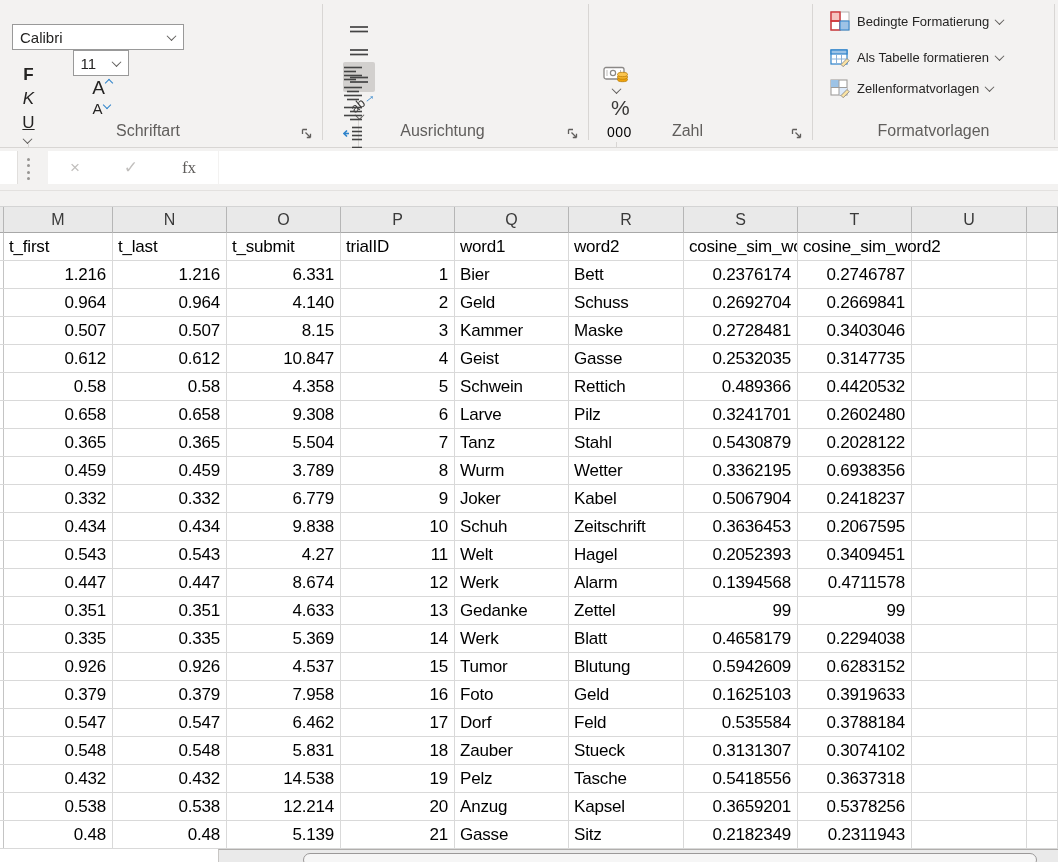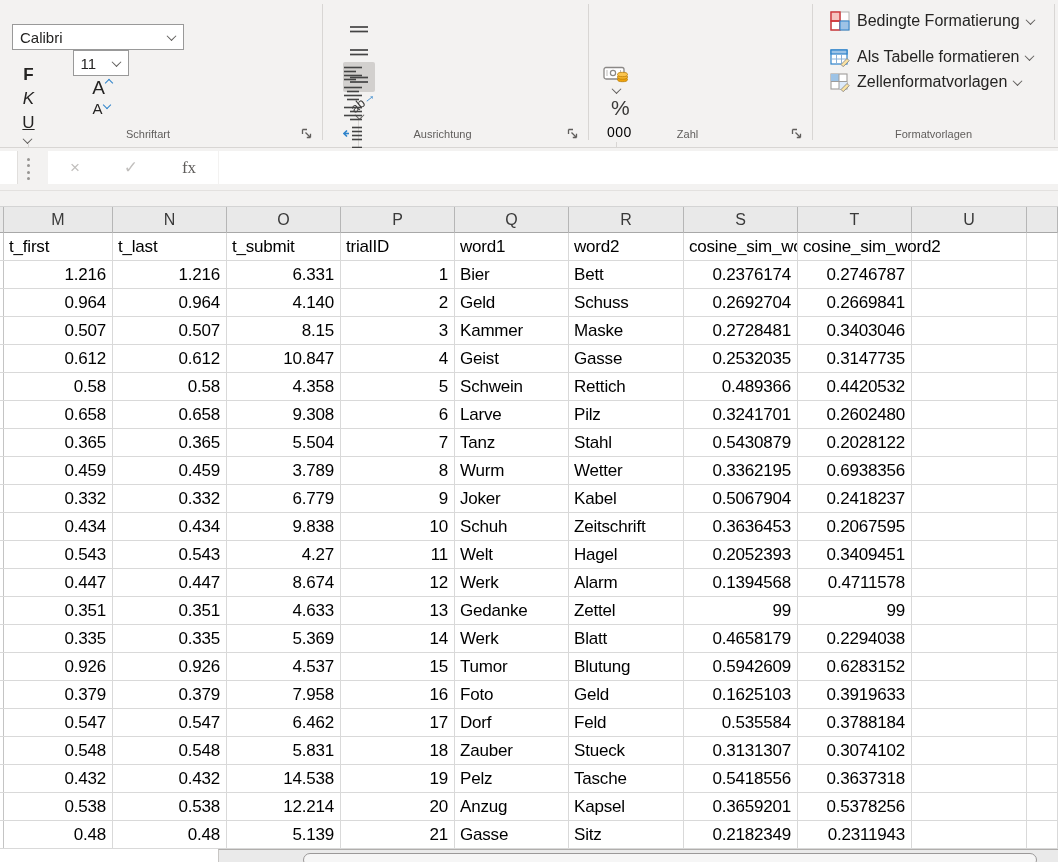--- a/index.html
+++ b/index.html
@@ -2,21 +2,21 @@
 <html><head>
 <meta charset="utf-8">
 <style>
   html,body{margin:0;padding:0;background:#fff;}
   #app{position:relative;width:1058px;height:862px;overflow:hidden;background:#fff;
        font-family:"Liberation Sans",sans-serif;-webkit-font-smoothing:antialiased;}
   
   .ribbon{position:absolute;left:0;top:0;width:1058px;height:147px;background:#f3f2f1;border-bottom:1px solid #d8d6d4;}
   .gsep{position:absolute;top:4px;height:136px;width:1px;background:#d8d6d4;}
   .rgroup{position:absolute;top:0;height:147px;}
-  .glabel{position:absolute;bottom:7px;left:0;right:26px;text-align:center;font-size:11px;color:#605e5c;}
+  .glabel{position:absolute;bottom:7px;left:0;right:26px;text-align:center;font-size:16px;color:#605e5c;}
   .glabel.full{right:0;}
   .launcher{position:absolute;bottom:7px;right:9px;width:12px;height:12px;}
   .rrow{position:absolute;display:flex;align-items:center;flex-direction:column;}
   .combo{display:flex;align-items:center;background:#fff;border:1px solid #999;height:26px;box-sizing:border-box;
          font-size:15px;color:#252423;padding-left:7px;}
   .chev{width:6px;height:6px;border-right:1.4px solid #5f5d5b;border-bottom:1.4px solid #5f5d5b;
         transform:rotate(45deg) translate(-1px,-1px);display:inline-block;flex:0 0 auto;}
   .combo .chev{margin-left:auto;margin-right:8px;}
   .ibtn{display:flex;align-items:center;justify-content:center;background:none;border:none;padding:2px 4px;
         font-family:"Liberation Sans",sans-serif;color:#252423;cursor:default;}
@@ -26,21 +26,21 @@
   .caret-b{width:5px;height:5px;border-right:1.6px solid #2e83cb;border-bottom:1.6px solid #2e83cb;display:inline-block;}
   .up{transform:rotate(-135deg);margin:-10px 0 0 1px;}
   .dn{transform:rotate(45deg);margin:-8px 0 0 1px;}
   .fk{font-size:17px;}
   .vdiv{width:1px;height:34px;background:#d8d6d4;margin:0 5px;}
   .colorbar{position:absolute;left:2px;bottom:2px;width:17px;height:4px;}
   .stack{position:relative;width:21px;height:22px;}
   .mini2{font-size:10px;line-height:10px;color:#3b3a39;text-align:left;}
   .mini2 .bluearr{color:#2e83cb;}
   .stylebtn{position:absolute;left:13px;display:flex;align-items:center;gap:7px;height:30px;}
-  .stylebtn .lbl{font-size:16px;color:#252423;white-space:nowrap;}
+  .stylebtn .lbl{font-size:13px;color:#252423;white-space:nowrap;}
   
   .fbar{position:absolute;left:0;top:148px;width:1058px;height:58px;background:#f3f2f1;}
   .fline{position:absolute;left:0;top:42px;width:1058px;height:1px;background:#e3e1df;}
   .nbfrag{position:absolute;left:0;top:3px;width:17px;height:33px;background:#fff;border-right:1px solid #e1dfdd;}
   .fdots{position:absolute;left:26px;top:10px;width:4px;height:22px;display:flex;flex-direction:column;justify-content:space-between;align-items:center;}
   .fdots i{width:3px;height:3px;border-radius:50%;background:#979593;}
   .fbtns{position:absolute;left:48px;top:3px;width:170px;height:33px;background:#fff;display:flex;align-items:center;justify-content:space-around;}
   .fx-cancel,.fx-enter{font-size:17px;color:#c1bfbd;}
   .fx-fn{font-family:"Liberation Serif",serif;font-size:17px;color:#5f5d5b;}
   .finput{position:absolute;left:219px;top:3px;width:839px;height:33px;background:#fff;font-size:15px;line-height:33px;padding-left:6px;box-sizing:border-box;color:#000;}
@@ -308,21 +308,21 @@
           <rect x="1" y="3" width="16" height="14" fill="#fff" stroke="#2e83cb" stroke-width="1.2"></rect>
           <rect x="1" y="3" width="16" height="4" fill="#9dc3e6" stroke="#2e83cb" stroke-width="1.2"></rect>
           <line x1="6.5" y1="7" x2="6.5" y2="17" stroke="#8ab1d8"></line>
             <line x1="11.5" y1="7" x2="11.5" y2="17" stroke="#8ab1d8"></line>
           <line x1="1" y1="12" x2="17" y2="12" stroke="#8ab1d8"></line>
           <path d="M11,17.5 L17,11.5 L19.2,13.7 L13.2,19.7 Z" fill="#fbe3a2" stroke="#8a8886" stroke-width="0.9"></path>
         </svg>
         <span class="lbl">Als Tabelle formatieren</span>
         <span class="chev"></span>
       </button>
-      <button class="ibtn stylebtn" style="top:67px">
+      <button class="ibtn stylebtn" style="top:73px">
         <svg width="20" height="20" viewBox="0 0 20 20">
           <rect x="1" y="2" width="16" height="15" fill="#fff" stroke="#9f9d9b" stroke-width="1.1"></rect>
           <rect x="1" y="2" width="8" height="7.5" fill="#9dc3e6"></rect>
           <rect x="9" y="9.5" width="8" height="7.5" fill="#dceafb"></rect>
           <line x1="9" y1="2" x2="9" y2="17" stroke="#9f9d9b"></line>
             <line x1="1" y1="9.5" x2="17" y2="9.5" stroke="#9f9d9b"></line>
           <path d="M11,17.5 L17,11.5 L19.2,13.7 L13.2,19.7 Z" fill="#fbe3a2" stroke="#8a8886" stroke-width="0.9"></path>
         </svg>
         <span class="lbl">Zellenformatvorlagen</span>
         <span class="chev"></span>

